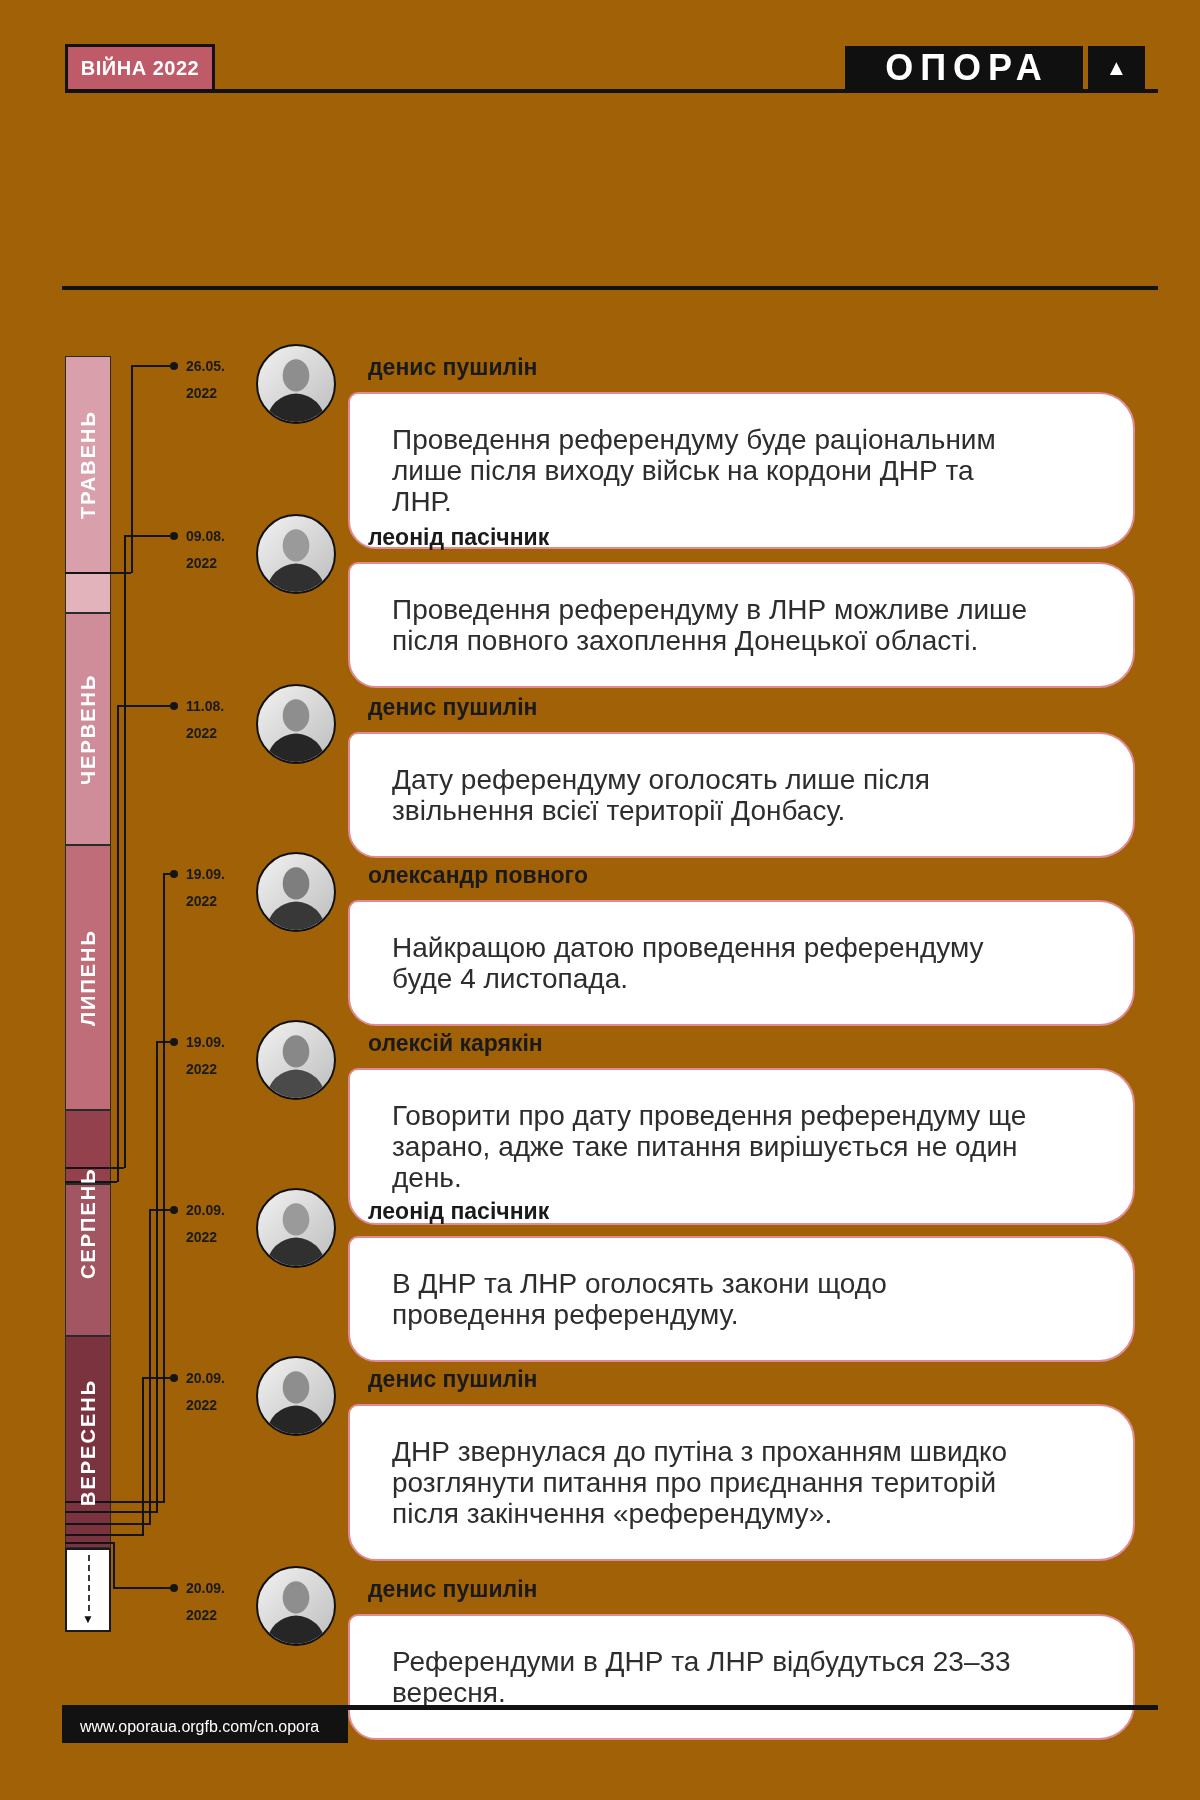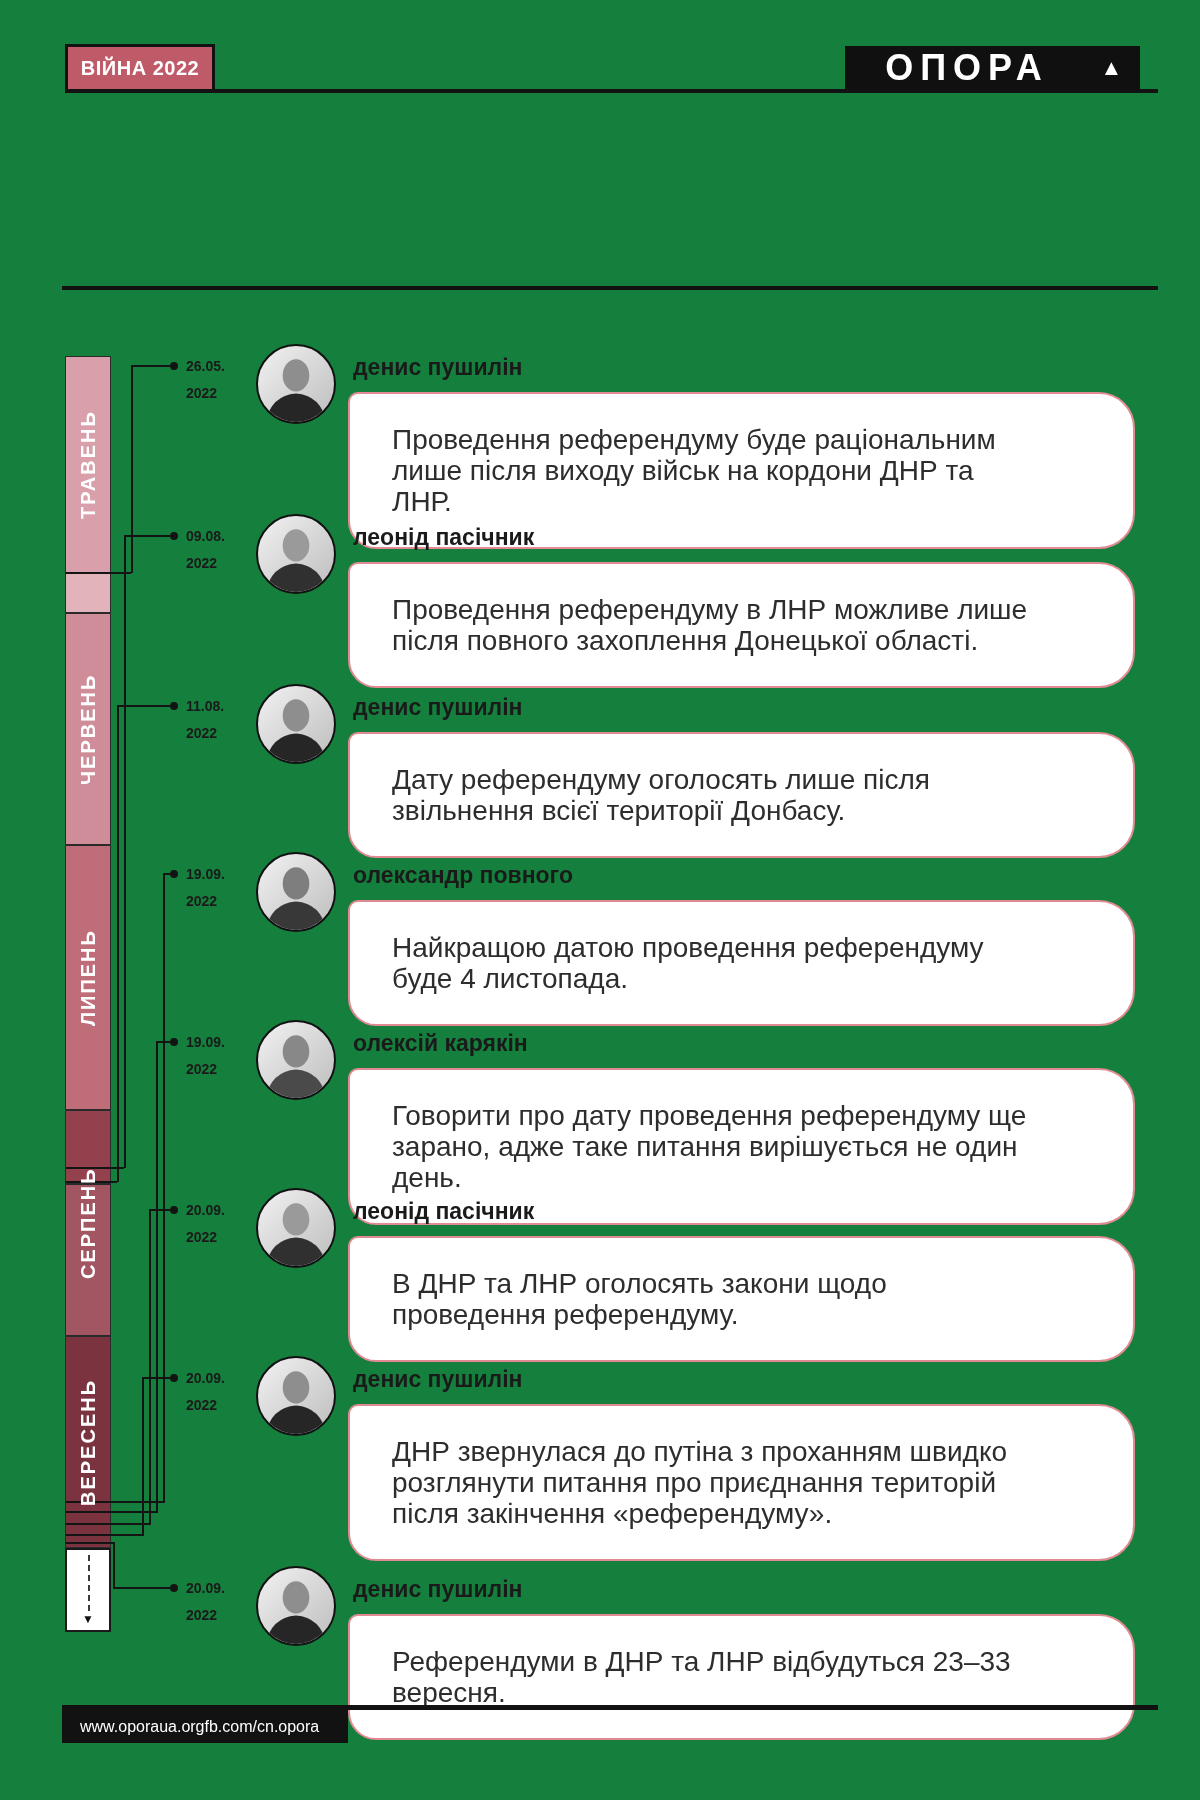--- a/index.html
+++ b/index.html
@@ -1,26 +1,26 @@
 <!DOCTYPE html>
 <html><head>
 <meta charset="utf-8">
 <style>
   html,body{margin:0;padding:0;background:#fff;}
   body{font-family:"Liberation Sans","DejaVu Sans",sans-serif;color:#1a1a1a;}
-  .canvas{position:relative;width:1200px;height:1800px;background:#15803d;overflow:hidden;}
+  .canvas{position:relative;width:1200px;height:1800px;background:#a16207;overflow:hidden;}
 
   
   .badge{position:absolute;left:65px;top:44px;width:150px;height:48px;background:#bf5a69;
          border:3px solid #121212;box-sizing:border-box;display:flex;align-items:center;justify-content:center;}
   .badge span{color:#fff;font-weight:bold;font-size:20px;letter-spacing:.5px;}
   .rule{position:absolute;background:#121212;}
   .rule.h1{left:65px;top:89px;width:1093px;height:4px;}
   .rule.h2{left:62px;top:286px;width:1096px;height:4px;}
-  .logo{position:absolute;top:46px;left:845px;height:44px;display:flex;}
+  .logo{position:absolute;top:46px;left:845px;height:44px;display:flex;gap:5px;}
   .logo .lbox{background:#101010;color:#fff;display:flex;align-items:center;justify-content:center;}
   .logo .ltext{width:232px;font-weight:bold;font-size:36px;letter-spacing:7px;padding-left:6px;}
   .logo .ltri{width:57px;font-size:22px;}
 
   .title{position:absolute;left:62px;top:120px;width:1100px;font-weight:bold;font-size:41px;line-height:57px;letter-spacing:-.5px;}
 
   
   .seg{position:absolute;left:65px;width:46px;box-sizing:border-box;border:1px solid #2a2a2a;z-index:1;}
   .mlabel{position:absolute;left:65px;width:46px;display:flex;align-items:center;justify-content:center;z-index:4;
           color:#ffffff;font-weight:bold;font-size:20px;letter-spacing:2px;
@@ -33,21 +33,21 @@
   
   .ln{position:absolute;background:#141414;z-index:3;}
   .dot{position:absolute;width:8px;height:8px;border-radius:50%;background:#141414;z-index:3;}
 
   
   .entry{position:absolute;left:0;width:1200px;height:0;}
   .date{position:absolute;left:186px;top:-13px;font-weight:bold;font-size:14px;line-height:27px;white-space:pre-line;}
   .photo{position:absolute;left:256px;top:-22px;width:76px;height:76px;border-radius:50%;
          border:2px solid #111;overflow:hidden;background:linear-gradient(135deg,#f2f2f2,#bdbdbd);}
   .photo svg{display:block;width:100%;height:100%;}
-  .pname{position:absolute;left:353px;top:-12px;font-weight:bold;font-size:23px;}
+  .pname{position:absolute;left:368px;top:-12px;font-weight:bold;font-size:23px;}
   .bubble{position:absolute;left:348px;top:26px;width:787px;box-sizing:border-box;
           background:#fff;border:2px solid #e18a93;border-radius:10px 36px 36px 28px;
           padding:14px 26px;}
   .bubble p{margin:16px;font-size:28px;line-height:31px;color:#2d2d2d;max-width:640px;}
 
   
   .frule{position:absolute;left:62px;top:1705px;width:1096px;height:5px;background:#121212;}
   .fbox{position:absolute;left:62px;top:1710px;width:286px;height:33px;background:#121212;color:#fff;
         display:flex;align-items:center;padding-left:18px;box-sizing:border-box;font-size:16px;}
 </style>

